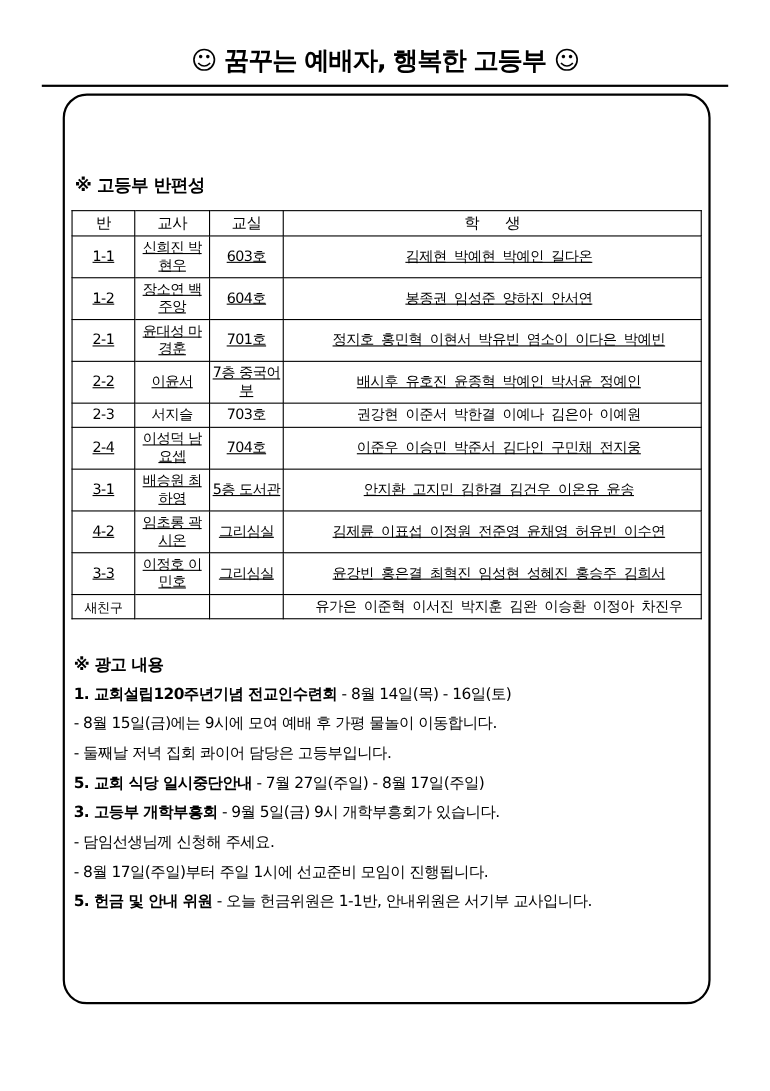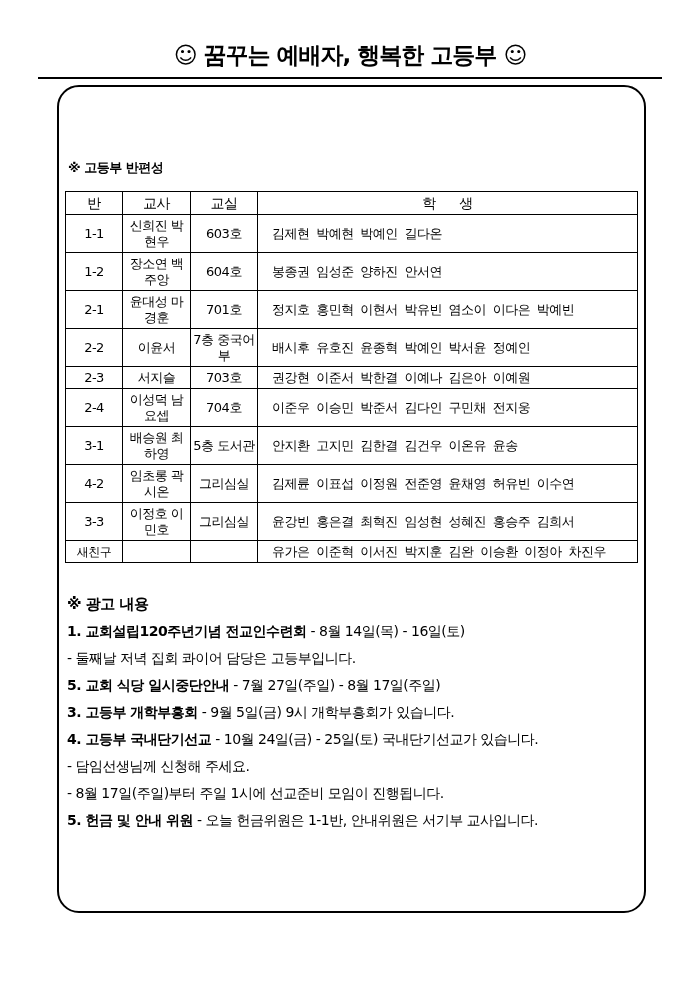--- a/index.html
+++ b/index.html
@@ -25,21 +25,21 @@
   }
   .frame {
     position:absolute; top:85px; left:57px;
     width:589px; height:828px;
     border:2px solid #000;
     border-radius:22px;
     background:#fff;
   }
   .roster-heading {
     position:absolute; top:159px; left:68px;
-    font-size:13px; font-weight:700;
+    font-size:16px; font-weight:700;
     letter-spacing:-0.5px;
   }
   .roster-table {
     position:absolute; top:191px; left:65px;
     width:573px;
     border-collapse:collapse;
     table-layout:fixed;
     font-size:13px;
   }
   .roster-table th, .roster-table td {
@@ -50,26 +50,26 @@
     padding:1px 2px;
     letter-spacing:-0.5px;
   }
   .roster-table th {
     font-weight:400;
     height:23px;
     white-space:pre;
     font-size:14px;
   }
   .roster-table td.students {
-    text-align:left;
+    text-align:center;
     padding-left:14px;
     white-space:nowrap;
     word-spacing:3px;
   }
-  tr.tall  { height:38px; }
+  tr.tall  { height:38px;text-decoration:underline; }
   tr.short { height:22px; }
   .cls  { font-size:13px; }
   .teacher, .room { font-size:13px; }
   .ann {
     position:absolute; top:591px; left:67px; width:570px;
     font-size:14px;
     letter-spacing:-0.5px;
   }
   .ann-heading {
     font-weight:700; font-size:15px;
@@ -163,22 +163,22 @@
       <td class="teacher"></td>
       <td class="room"></td>
       <td class="students">유가은 이준혁 이서진 박지훈 김완 이승환 이정아 차진우</td>
     </tr>
   </tbody>
     </table>
 
   <div class="ann">
     <div class="ann-heading">※ 광고 내용</div>
     <div class="ann-line"><span class="bold">1. 교회설립120주년기념 전교인수련회</span><span> - 8월 14일(목) - 16일(토)</span></div>
+    <div class="ann-line"><span class="bold"></span><span>- 8월 15일(금)에는 9시에 모여 예배 후 가평 물놀이 이동합니다.</span></div>
     <div class="ann-line"><span class="bold"></span><span>- 둘째날 저녁 집회 콰이어 담당은 고등부입니다.</span></div>
     <div class="ann-line"><span class="bold">5. 교회 식당 일시중단안내</span><span> - 7월 27일(주일) - 8월 17일(주일)</span></div>
     <div class="ann-line"><span class="bold">3. 고등부 개학부흥회</span><span> - 9월 5일(금) 9시 개학부흥회가 있습니다.</span></div>
-    <div class="ann-line"><span class="bold">4. 고등부 국내단기선교</span><span> - 10월 24일(금) - 25일(토) 국내단기선교가 있습니다.</span></div>
     <div class="ann-line"><span class="bold"></span><span>- 담임선생님께 신청해 주세요.</span></div>
     <div class="ann-line"><span class="bold"></span><span>- 8월 17일(주일)부터 주일 1시에 선교준비 모임이 진행됩니다.</span></div>
     <div class="ann-line"><span class="bold">5. 헌금 및 안내 위원</span><span> - 오늘 헌금위원은 1-1반, 안내위원은 서기부 교사입니다.</span></div>
   </div>
 
 </div>
 
 </body></html>

